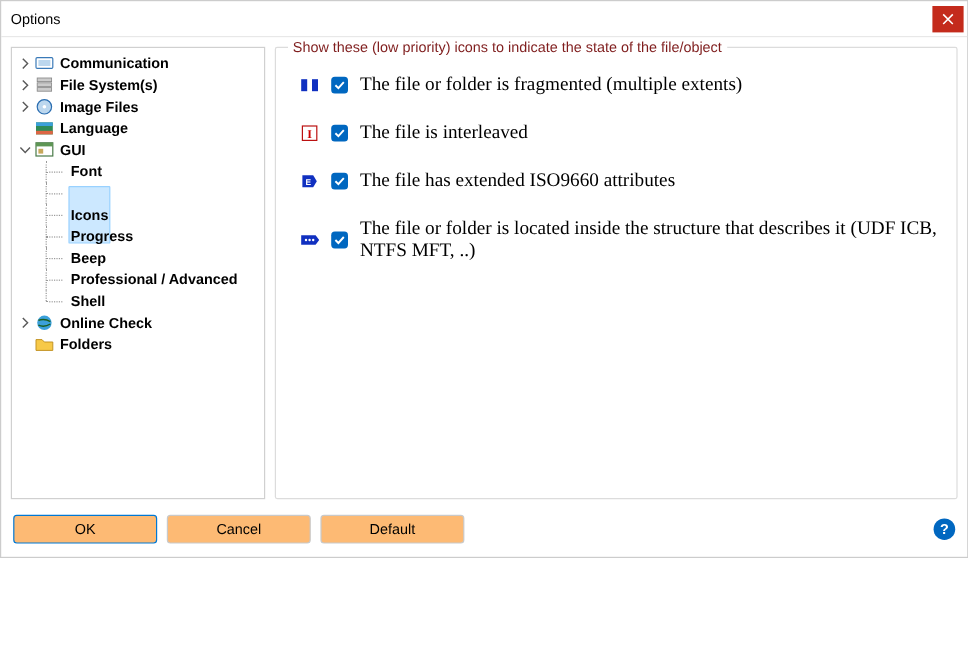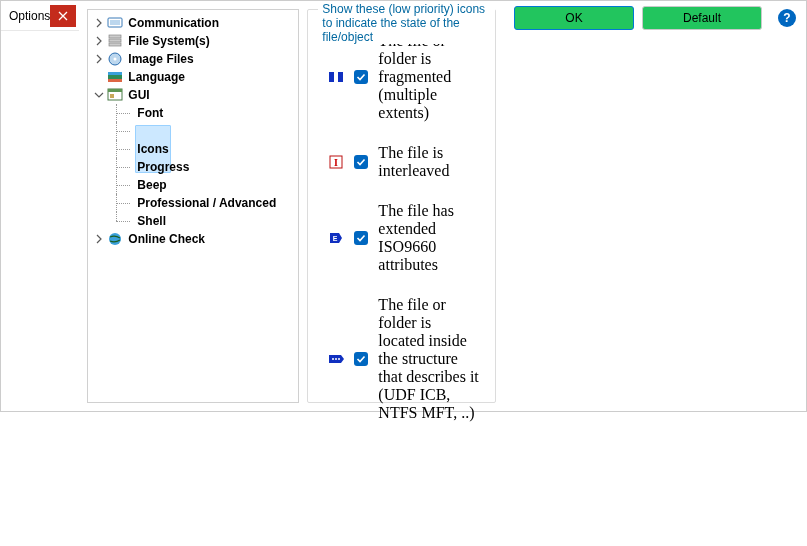--- a/index.html
+++ b/index.html
@@ -4,21 +4,21 @@
 <style>
   * { box-sizing: border-box; }
   html, body {
     margin: 0; padding: 0;
     width: 807px; height: 546px;
     font-family: "Segoe UI", Tahoma, sans-serif;
     font-size: 12px;
     background: #fff; color: #000;
     overflow: hidden;
   }
-  .window { width: 807px; height: 412px; border: 1px solid #ccc; display: flex; }
+  .window { width: 807px; height: 465px; border: 1px solid #ccc; display: flex; flex-direction: column; }
   .titlebar {
     height: 30px; display: flex; align-items: center; justify-content: space-between;
     padding: 0 0 0 8px; border-bottom: 1px solid #e8e8e8;
   }
   .titlebar-title { font-size: 12px; }
   .close-btn {
     width: 26px; height: 22px; background: #c42b1c; display: flex; align-items: center; justify-content: center;
     margin-right: 3px;
     cursor: default;
   }
@@ -57,40 +57,40 @@
     width: 16px; height: 16px; display: inline-flex; align-items: center; justify-content: center;
     flex: 0 0 16px; margin-right: 2px;
   }
   .tree-label { padding: 0 2px; }
   .tree-label.selected { background: #cce8ff; border: 1px solid #99d1ff; padding: 16px 1px; border-radius: 1px; }
   .content-panel {
     flex: 1; position: relative; border: 1px solid #dcdcdc; border-radius: 2px;
     padding: 14px 14px 10px 14px;
   }
   .fieldset-label {
-    position: absolute; top: -8px; left: 10px; background: #fff; padding: 0 4px; font-size: 12px; color: #0369a1;
+    position: absolute; top: -8px; left: 10px; background: #fff; padding: 0 4px; font-size: 12px; color: #7f1d1d;
   }
   .option-row {
     display: flex; align-items: center; gap: 10px; margin: 8px 0 22px 6px;
   }
   .option-row:last-child { margin-bottom: 8px; }
   .state-icon {
     width: 16px; height: 16px; flex: 0 0 16px; display: inline-flex; align-items: center; justify-content: center;
   }
   .chk {
     width: 14px; height: 14px; border-radius: 3px; background: #0067c0; flex: 0 0 14px;
     display: inline-flex; align-items: center; justify-content: center;
   }
   .chk svg { width: 10px; height: 10px; }
   .option-label { font-size: 16px; font-family: Liberation Serif, serif; }
   .footer {
     height: 40px; display: flex; align-items: center; padding: 0 10px 6px 10px; gap: 8px;
   }
   .btn {
-    height: 24px; min-width: 120px; border: 1px solid #c9c9c9; background: #22c55e;
+    height: 24px; min-width: 120px; border: 1px solid #c9c9c9; background: #fdba74;
     display: inline-flex; align-items: center; justify-content: center;
     font-size: 12px; border-radius: 3px;
   }
   .btn.primary { border: 1px solid #0078d4; }
   .footer-spacer { flex: 1; }
   .help-btn {
     width: 18px; height: 18px; border-radius: 50%; background: #0067c0; color: #fff;
     display: inline-flex; align-items: center; justify-content: center; font-weight: bold; font-size: 12px;
   }
 </style>
@@ -216,20 +216,29 @@
               </svg>
             </span>
           <span class="tree-icon">
               <svg viewBox="0 0 16 16">
                 <circle cx="8" cy="8" r="6" fill="#3ba0da"></circle>
                 <path d="M3 6 Q8 4 13 7 M3 10 Q8 12 13 9" stroke="#1b5e20" stroke-width="1.2" fill="none"></path>
               </svg>
             </span>
           <span class="tree-label">Online Check</span>
         </li>
+        <li class="tree-item indent-0">
+          <span class="expander"></span>
+          <span class="tree-icon">
+              <svg viewBox="0 0 16 16">
+                <path d="M1 4 h5 l2 2 h7 v7 h-14 z" fill="#f7c948" stroke="#c09020" stroke-width="0.8"></path>
+              </svg>
+            </span>
+          <span class="tree-label">Folders</span>
+        </li>
       </ul>
     </div>
 
     <div class="content-panel">
       <span class="fieldset-label">Show these (low priority) icons to indicate the state of the file/object</span>
 
       <div class="option-row">
         <span class="state-icon">
           <svg viewBox="0 0 16 16">
               <rect x="1" y="3" width="5" height="10" fill="#1030c0"></rect>
@@ -291,20 +300,23 @@
         <span class="option-label">The file or folder is located inside the structure that describes it (UDF ICB, NTFS MFT, ..)</span>
       </div>
     </div>
   </div>
 
   <div class="footer">
     <div class="btn primary">
         <span>OK</span>
       </div>
     <div class="btn">
+        <span>Cancel</span>
+      </div>
+    <div class="btn">
         <span>Default</span>
       </div>
     <div class="footer-spacer"></div>
     <div class="help-btn">
         <span>?</span>
       </div>
   </div>
 
 </div>
 

